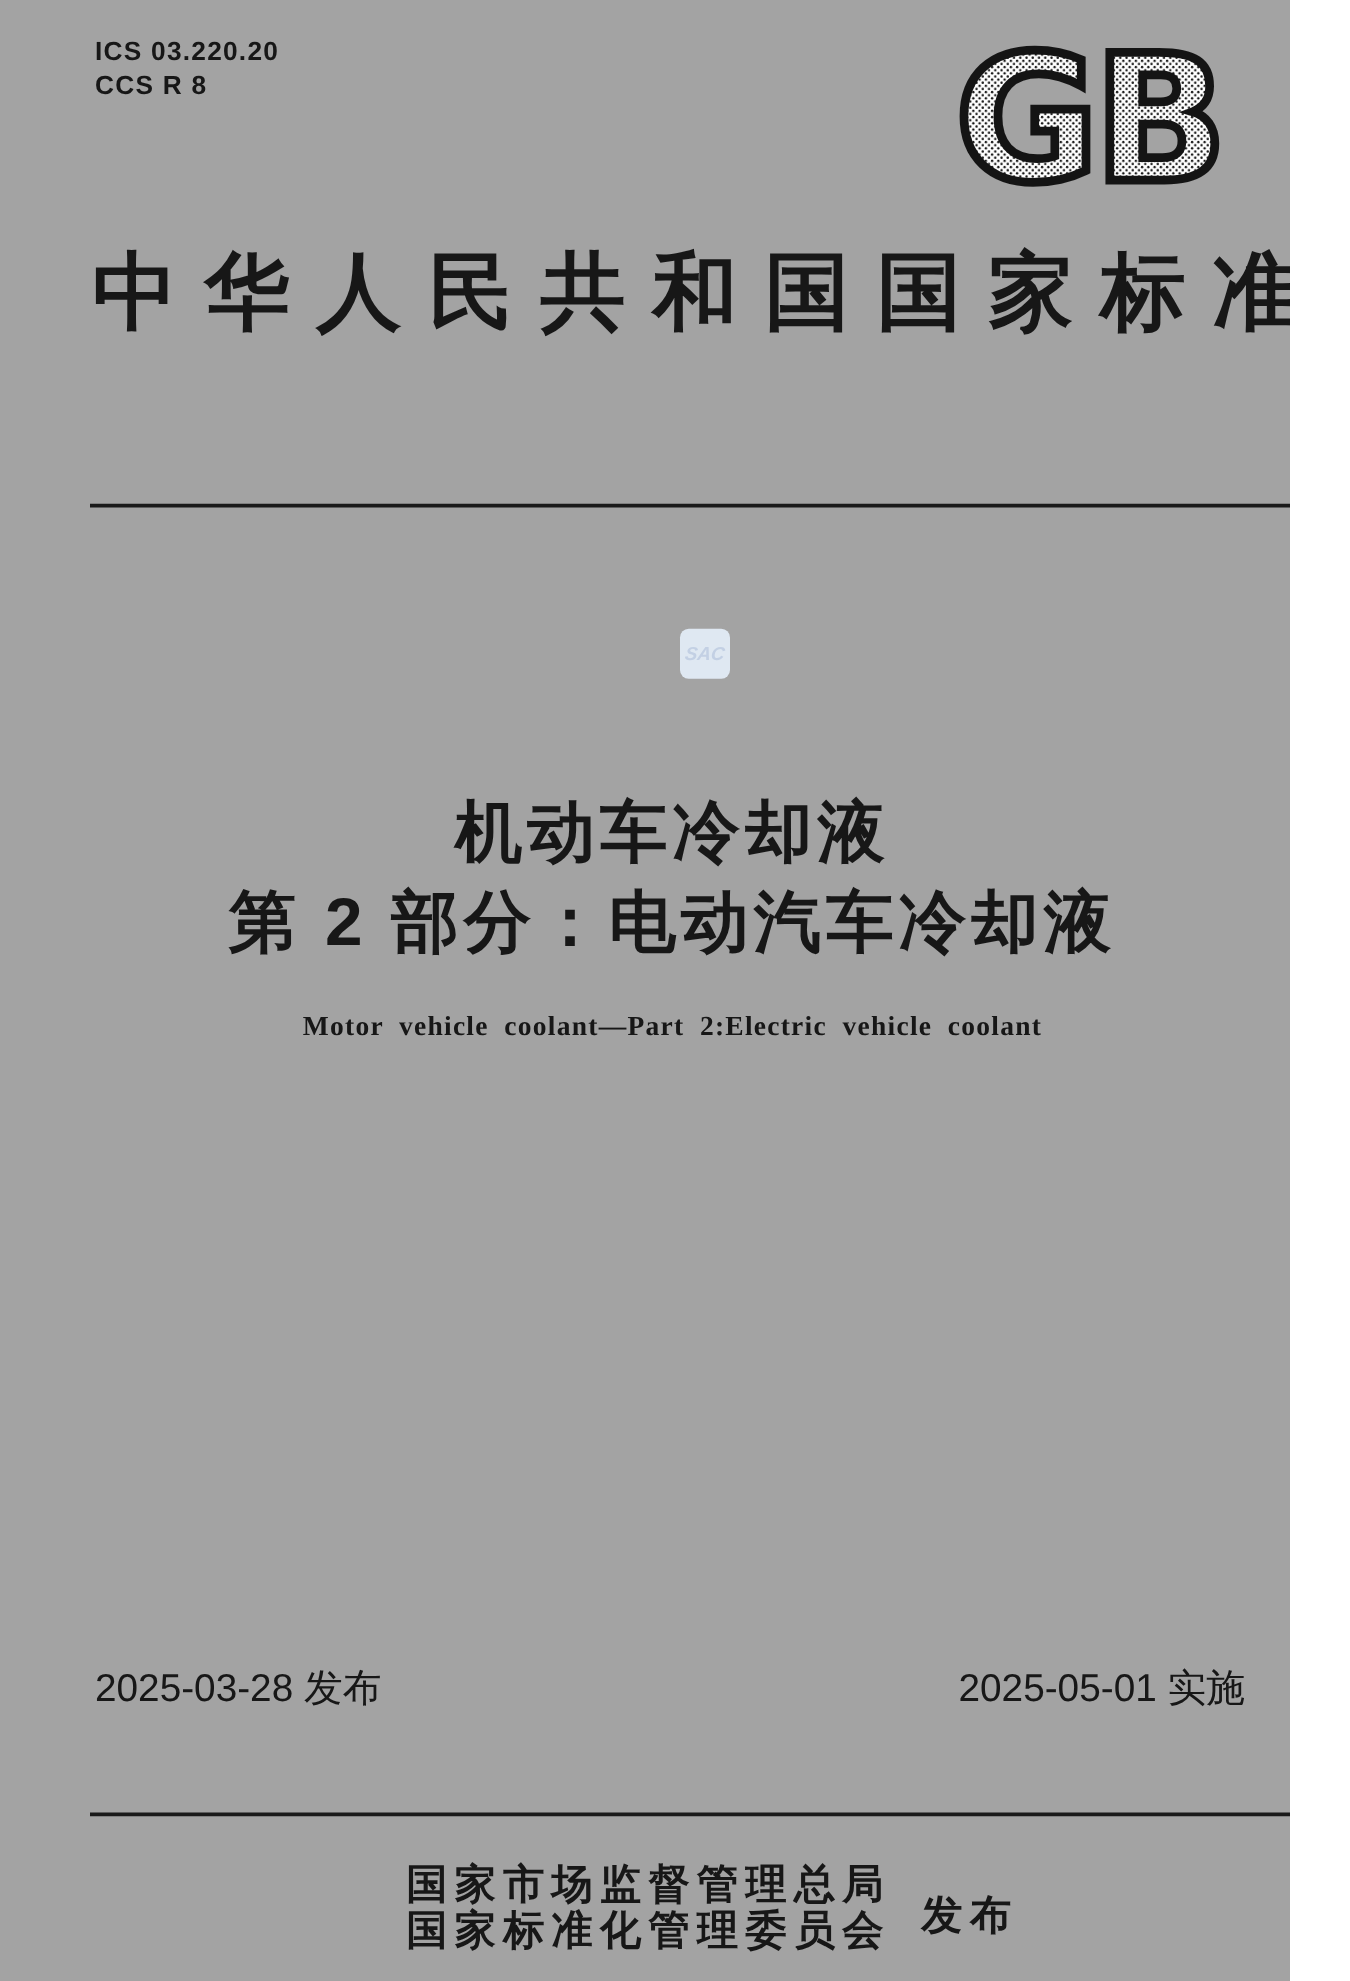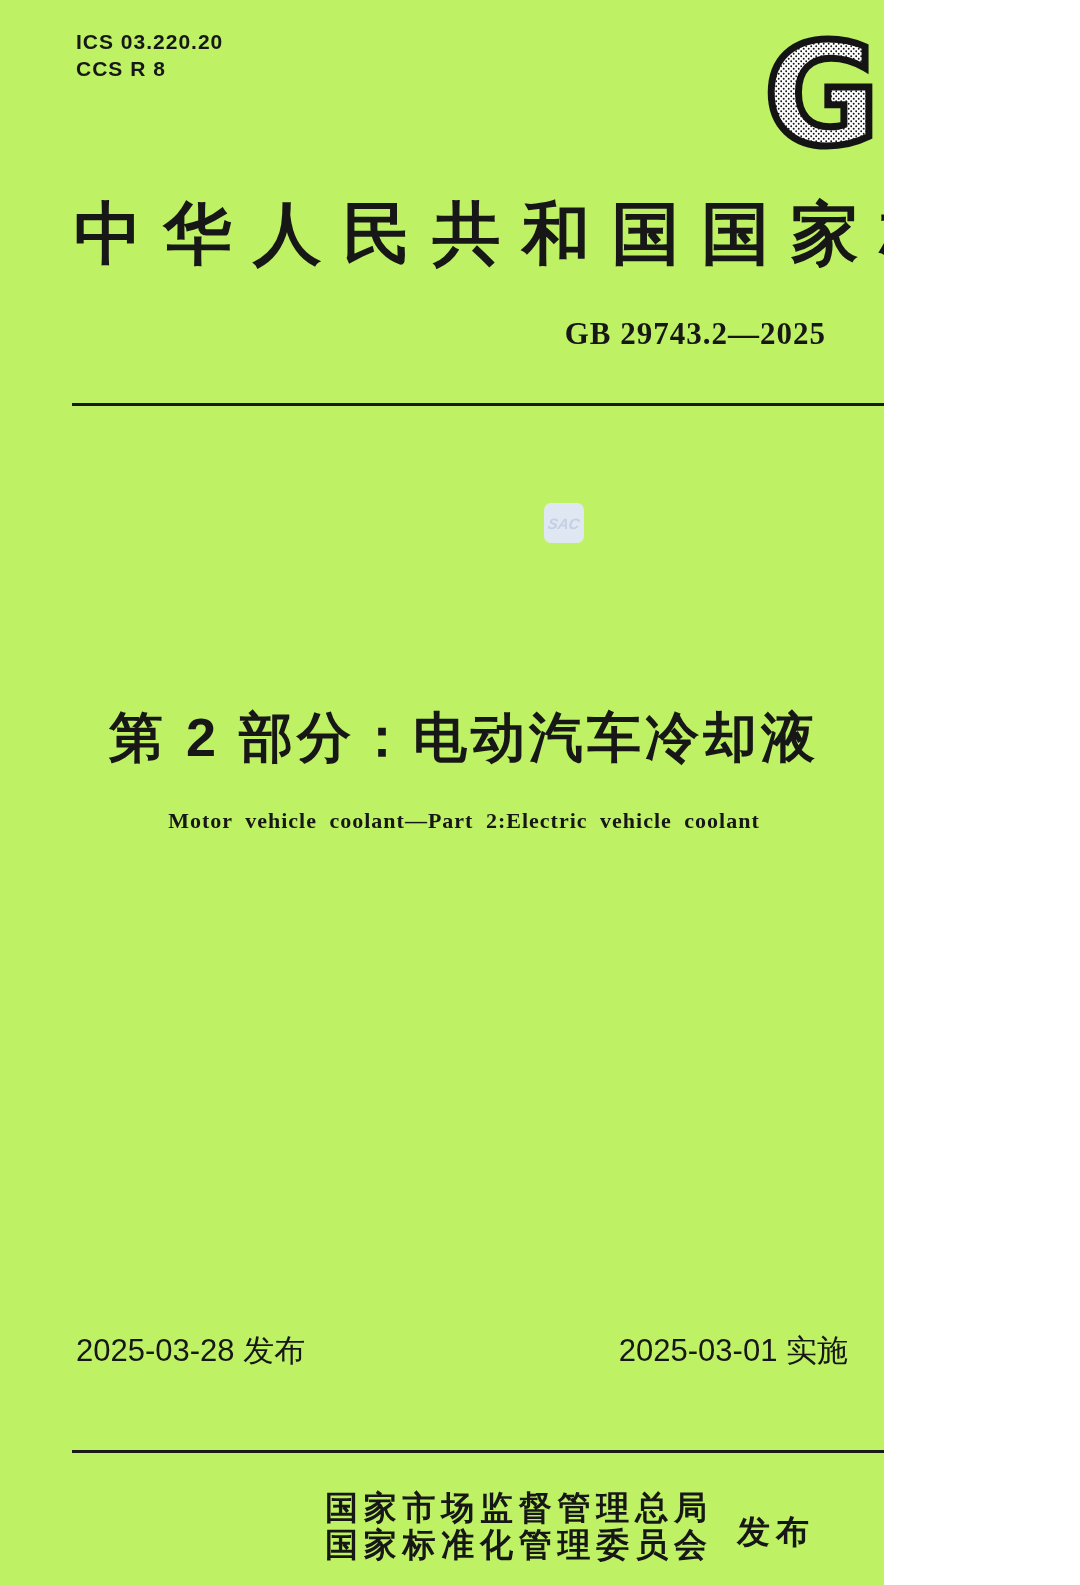--- a/index.html
+++ b/index.html
@@ -1,21 +1,21 @@
 <!DOCTYPE html>
 <html><head>
 <meta charset="utf-8">
 <style>
   * { margin: 0; padding: 0; box-sizing: border-box; }
   html, body { background: #ffffff; }
   .page {
     position: relative;
-    width: 884px;
+    width: 1032px;
     height: 1585px;
-    background: #bef264;
+    background: #a3a3a3;
     color: #171717;
     font-family: "Liberation Sans", "DejaVu Sans", sans-serif;
     overflow: hidden;
   }
   
   .codes {
     position: absolute;
     left: 76px;
     top: 28px;
     font-size: 21px;
@@ -161,34 +161,34 @@
         <rect width="5" height="5" fill="#ffffff"></rect>
         <circle cx="1.2" cy="1.2" r="0.95" fill="#141414"></circle>
         <circle cx="3.7" cy="3.7" r="0.95" fill="#141414"></circle>
       </pattern>
     </defs>
     <text x="116" y="124" text-anchor="middle" font-family="DejaVu Sans, sans-serif" font-size="140" font-weight="bold" letter-spacing="-4" fill="url(#halftone)" stroke="#141414" stroke-width="7">GB</text>
   </svg>
 
   <div class="nat-title"><span>中</span><span>华</span><span>人</span><span>民</span><span>共</span><span>和</span><span>国</span><span>国</span><span>家</span><span>标</span><span>准</span></div>
 
-  <div class="std-num">GB 29743.2—2025</div>
 
   <div class="rule rule-top" style="background: rgb(26, 26, 26);"></div>
 
   <div class="watermark" style="background: rgb(223, 232, 242);">
     <span style="color: rgb(195, 208, 228);">SAC</span>
   </div>
 
+  <div class="center-block zh-title zh1">机动车冷却液</div>
   <div class="center-block zh-title zh2">第 2 部分：电动汽车冷却液</div>
   <div class="center-block en-title">Motor vehicle coolant—Part 2:Electric vehicle coolant</div>
 
   <div class="dates">
     <span>2025-03-28 发布</span>
-    <span>2025-03-01 实施</span>
+    <span>2025-05-01 实施</span>
   </div>
 
   <div class="rule rule-bottom" style="background: rgb(26, 26, 26);"></div>
 
   <div class="issuers">
     <div class="issuer-line">
         <span>国</span>
         <span>家</span>
         <span>市</span>
         <span>场</span>

